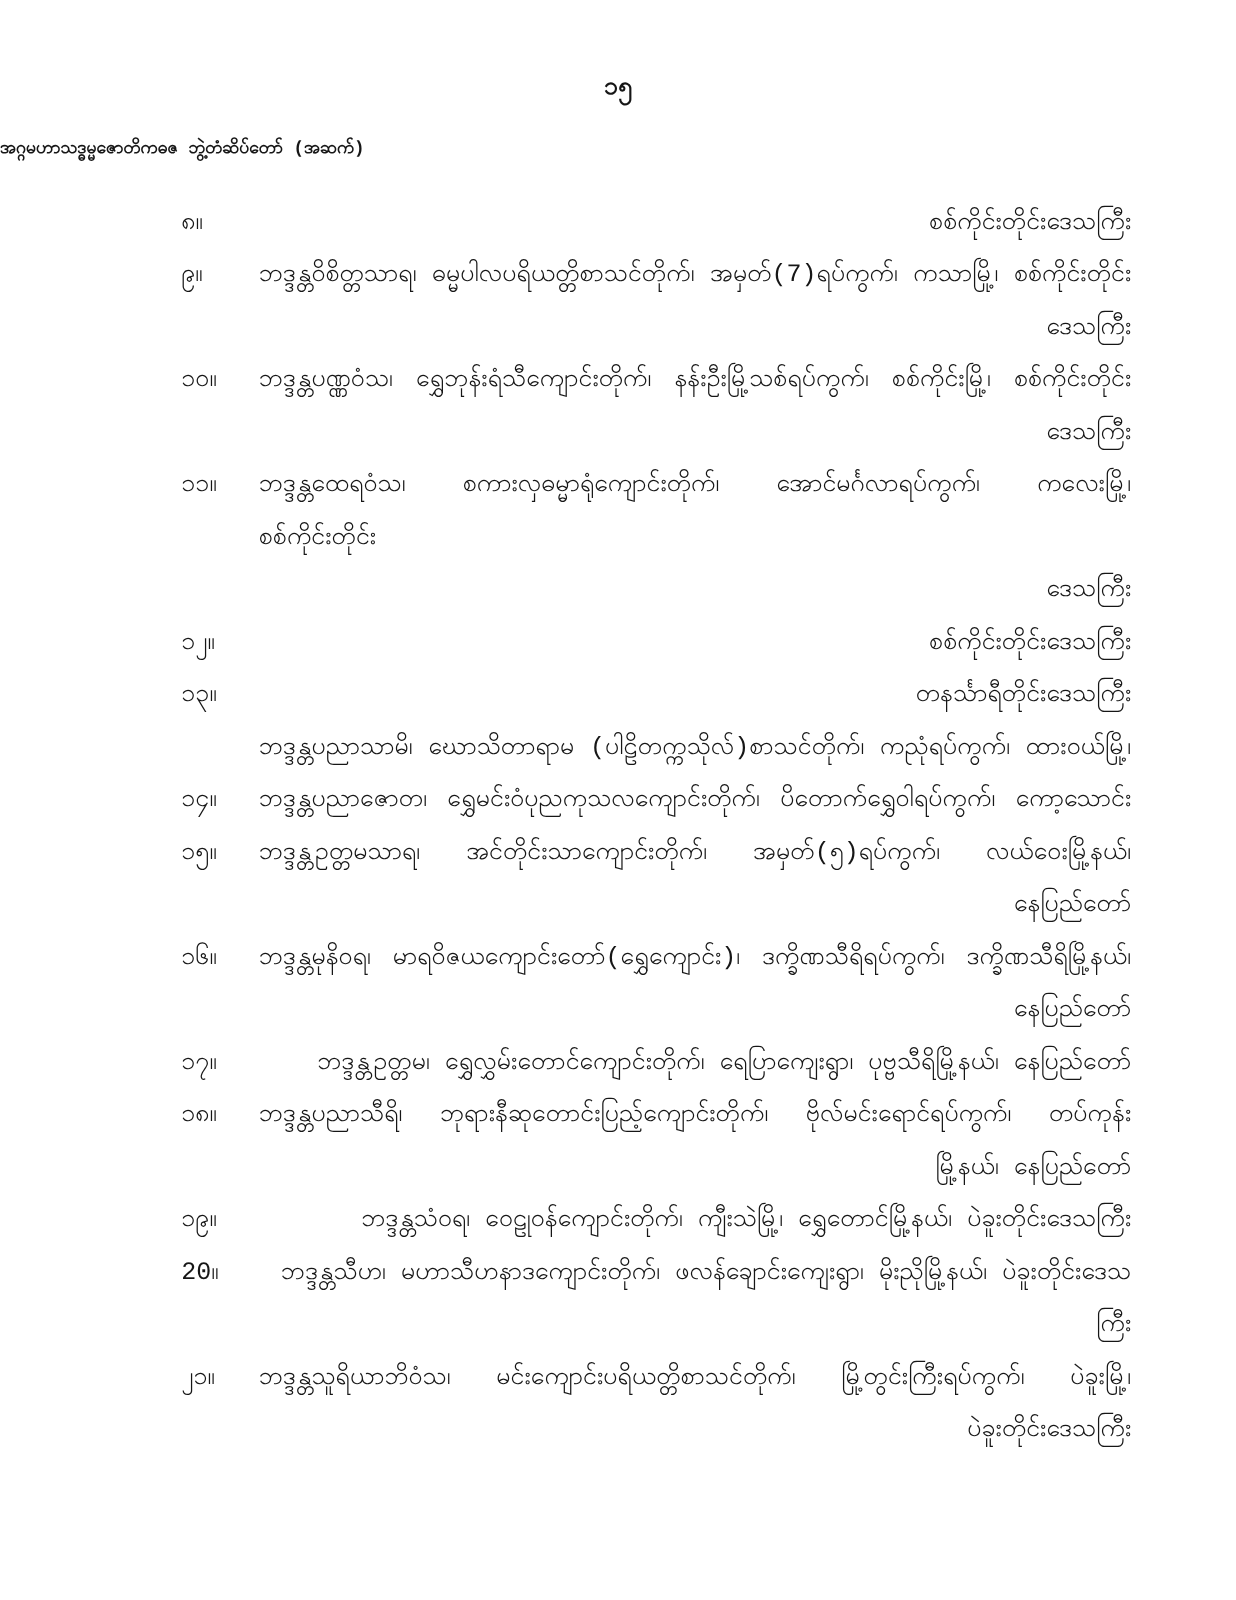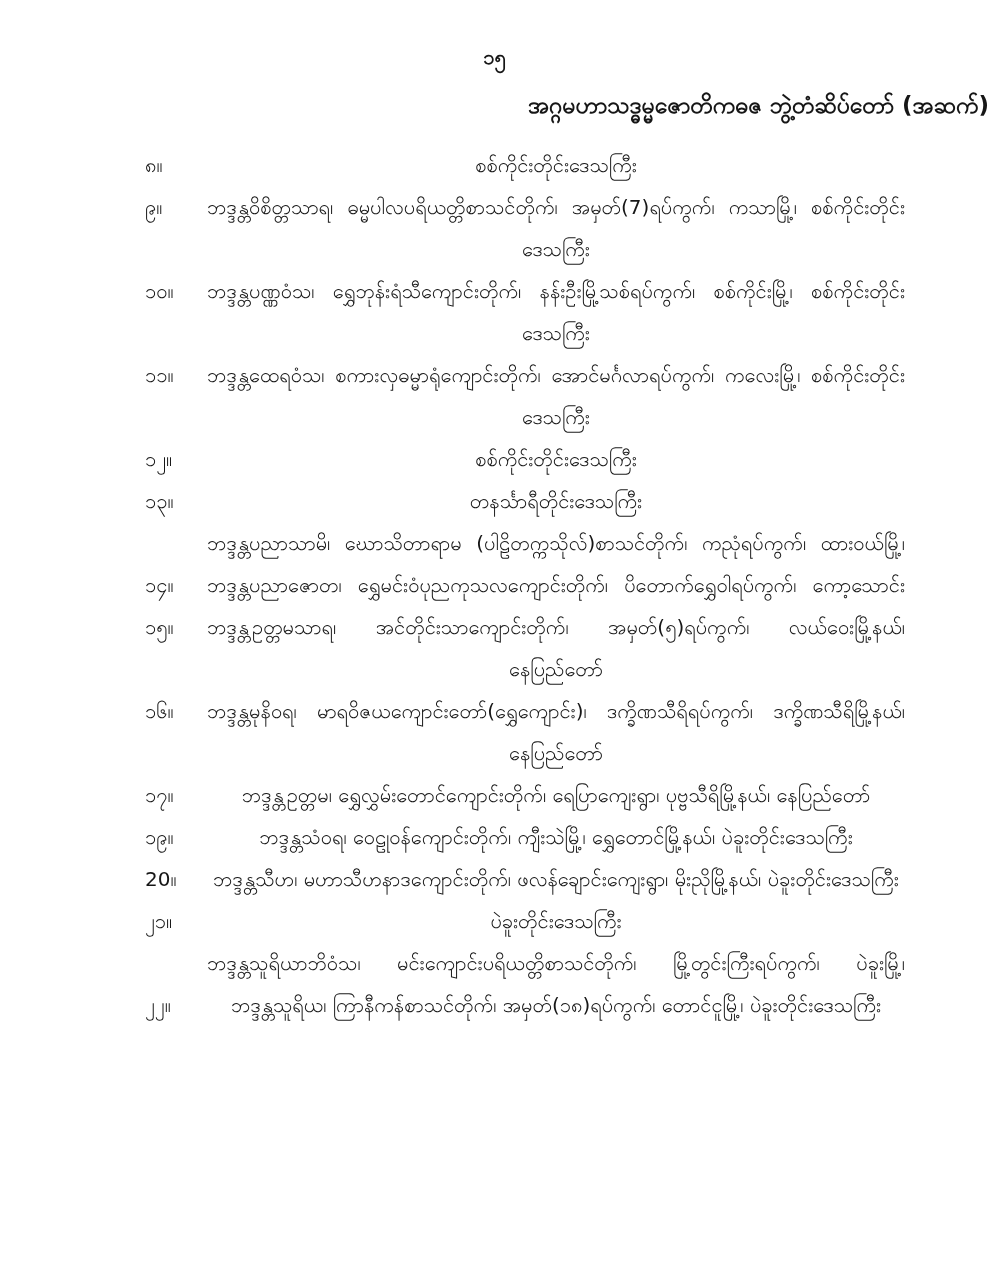--- a/index.html
+++ b/index.html
@@ -8,31 +8,32 @@
     height: 1280px;
     background: #ffffff;
     color: #161616;
     font-family: "DejaVu Sans", sans-serif;
     overflow: hidden;
   }
   .page {
     box-sizing: border-box;
     width: 989px;
     height: 960px;
-    padding-top: 42px;
+    padding-top: 56px;
+    font-family: Liberation Mono, monospace;
   }
   .pageno {
     text-align: center;
     font-size: 20px;
     font-weight: bold;
     line-height: 30px;
   }
   .title {
-    text-align: right;
-    font-size: 23px;
+    text-align: left;
+    font-size: 14px;
     font-weight: bold;
     line-height: 34px;
     margin-top: 16px;
   }
   .list {
     margin: 22px 84px 0 145px;
   }
   .row {
     display: flex;
     align-items: flex-start;
@@ -43,21 +44,21 @@
     font-size: 20px;
     line-height: 42px;
   }
   .body-col {
     flex: 1 1 auto;
     min-width: 0;
   }
   .ln {
     font-size: 20px;
     line-height: 42px;
-    text-align: center;
+    text-align: right;
     white-space: normal;
   }
   .ln.just {
     text-align: justify;
     text-align-last: justify;
   }
 </style>
 </head>
 <body>
 
@@ -125,38 +126,39 @@
           <div class="ln">နေပြည်တော်</div>
         </div>
       </div>
       <div class="row">
         <div class="num">၁၇။</div>
         <div class="body-col">
           <div class="ln">ဘဒ္ဒန္တဥတ္တမ၊ ရွှေလွှမ်းတောင်ကျောင်းတိုက်၊ ရေပြာကျေးရွာ၊ ပုဗ္ဗသီရိမြို့နယ်၊ နေပြည်တော်</div>
         </div>
       </div>
       <div class="row">
+        <div class="num">၁၈။</div>
+        <div class="body-col">
+          <div class="ln just">ဘဒ္ဒန္တပညာသီရိ၊ ဘုရားနီဆုတောင်းပြည့်ကျောင်းတိုက်၊ ဗိုလ်မင်းရောင်ရပ်ကွက်၊ တပ်ကုန်း</div>
+          <div class="ln">မြို့နယ်၊ နေပြည်တော်</div>
+        </div>
+      </div>
+      <div class="row">
         <div class="num">၁၉။</div>
         <div class="body-col">
           <div class="ln">ဘဒ္ဒန္တသံဝရ၊ ဝေဠုဝန်ကျောင်းတိုက်၊ ကျီးသဲမြို့၊ ရွှေတောင်မြို့နယ်၊ ပဲခူးတိုင်းဒေသကြီး</div>
         </div>
       </div>
       <div class="row">
         <div class="num">20။</div>
         <div class="body-col">
           <div class="ln">ဘဒ္ဒန္တသီဟ၊ မဟာသီဟနာဒကျောင်းတိုက်၊ ဖလန်ချောင်းကျေးရွာ၊ မိုးညိုမြို့နယ်၊ ပဲခူးတိုင်းဒေသကြီး</div>
         </div>
       </div>
       <div class="row">
         <div class="num">၂၁။</div>
         <div class="body-col">
+          <div class="ln just">ဘဒ္ဒန္တသူရိယာဘိဝံသ၊ မင်းကျောင်းပရိယတ္တိစာသင်တိုက်၊ မြို့တွင်းကြီးရပ်ကွက်၊ ပဲခူးမြို့၊</div>
           <div class="ln">ပဲခူးတိုင်းဒေသကြီး</div>
-          <div class="ln just">ဘဒ္ဒန္တသူရိယာဘိဝံသ၊ မင်းကျောင်းပရိယတ္တိစာသင်တိုက်၊ မြို့တွင်းကြီးရပ်ကွက်၊ ပဲခူးမြို့၊</div>
-        </div>
-      </div>
-      <div class="row">
-        <div class="num">၂၂။</div>
-        <div class="body-col">
-          <div class="ln">ဘဒ္ဒန္တသူရိယ၊ ကြာနီကန်စာသင်တိုက်၊ အမှတ်(၁၈)ရပ်ကွက်၊ တောင်ငူမြို့၊ ပဲခူးတိုင်းဒေသကြီး</div>
         </div>
       </div>
     </div>
 </div>
 
 </body></html>

